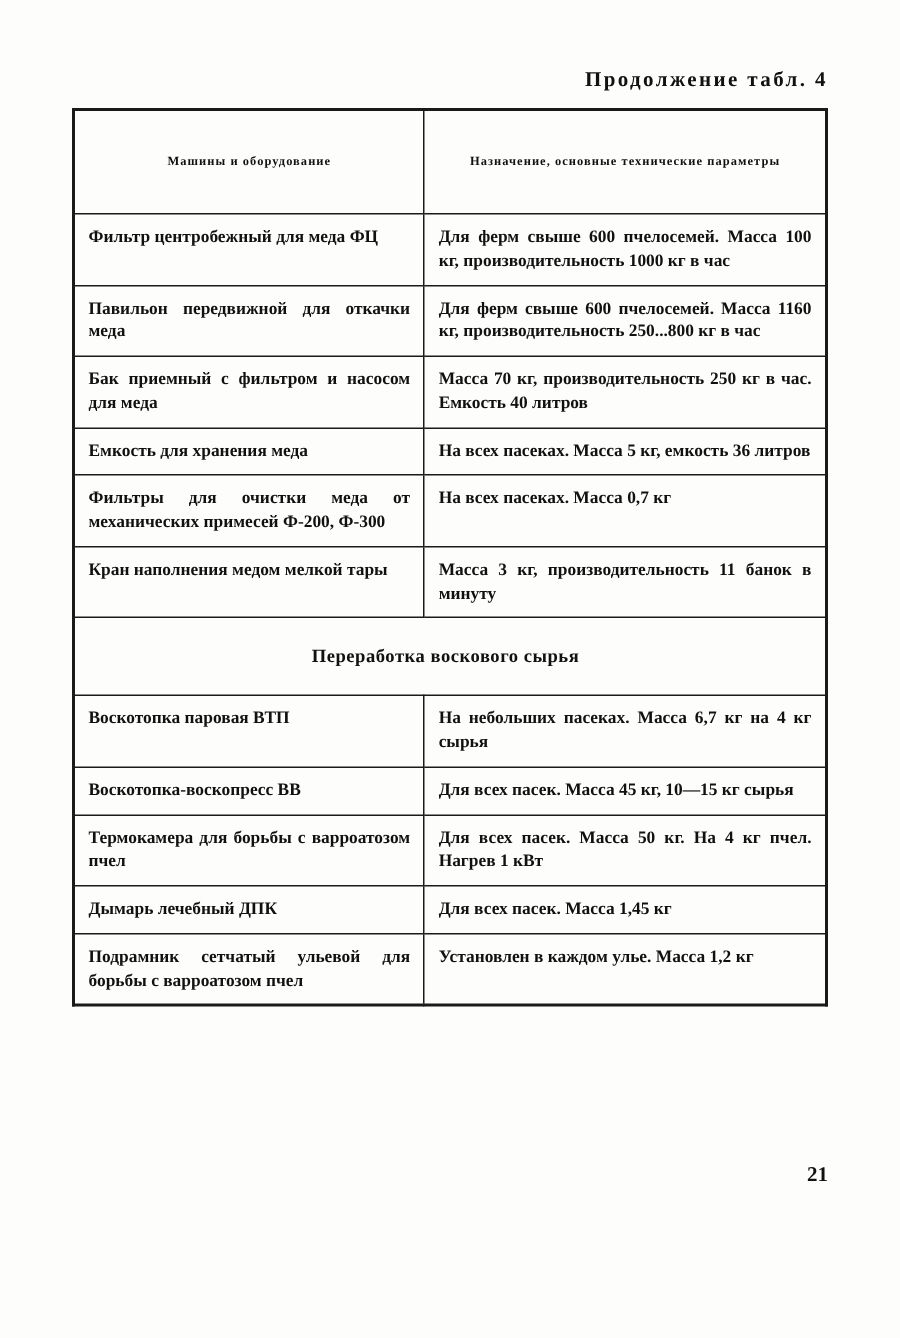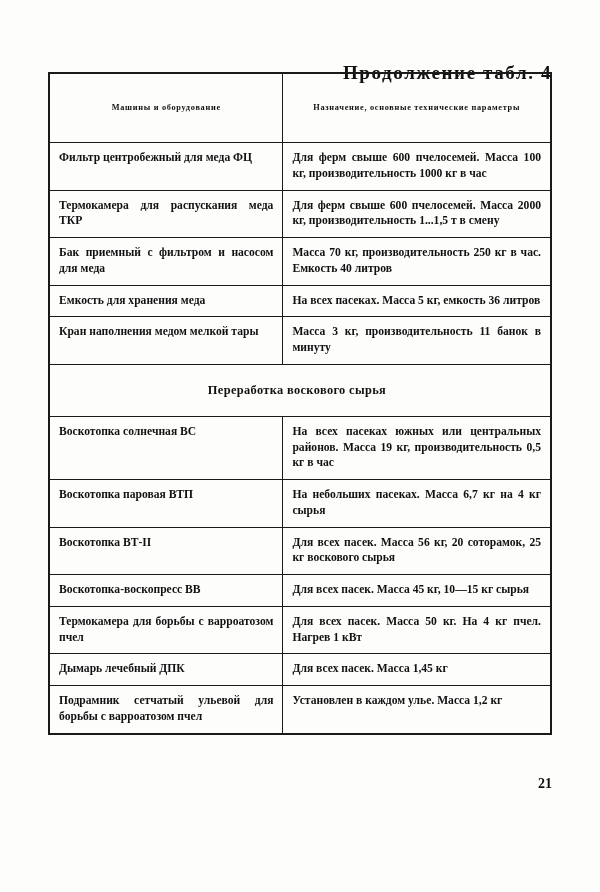--- a/index.html
+++ b/index.html
@@ -15,23 +15,23 @@
     color: #111111;
     overflow: hidden;
   }
   .page {
     position: absolute;
     inset: 0;
     background: #fdfdfc;
   }
   .running-head {
     position: absolute;
-    top: 62px;
+    top: 46px;
     right: 48px;
-    font-size: 19px;
+    font-size: 14px;
     font-weight: bold;
     letter-spacing: 1.6px;
     white-space: nowrap;
   }
   .table-wrap {
     position: absolute;
     left: 48px;
     top: 72px;
     width: 504px;
   }
@@ -103,49 +103,45 @@
           <th>Машины и оборудование</th>
           <th>Назначение, основные технические параметры</th>
         </tr>
       </thead>
       <tbody id="table-body">
           <tr>
             <td class="col-name">Фильтр центробежный для меда ФЦ</td>
             <td class="col-spec">Для ферм свыше 600 пчелосемей. Масса 100 кг, производительность 1000 кг в час</td>
           </tr>
           <tr>
-            <td class="col-name">Термокамера для распускания меда ТКР</td>
-            <td class="col-spec">Для ферм свыше 600 пчелосемей. Масса 2000 кг, производительность 1...1,5 т в смену</td>
+            <td class="col-name">Павильон передвижной для откачки меда</td>
+            <td class="col-spec">Для ферм свыше 600 пчелосемей. Масса 1160 кг, производительность 250...800 кг в час</td>
           </tr>
           <tr>
             <td class="col-name">Бак приемный с фильтром и насосом для меда</td>
             <td class="col-spec">Масса 70 кг, производительность 250 кг в час. Емкость 40 литров</td>
           </tr>
           <tr>
             <td class="col-name">Емкость для хранения меда</td>
             <td class="col-spec">На всех пасеках. Масса 5 кг, емкость 36 литров</td>
           </tr>
           <tr>
+            <td class="col-name">Фильтры для очистки меда от механических примесей Ф-200, Ф-300</td>
+            <td class="col-spec">На всех пасеках. Масса 0,7 кг</td>
+          </tr>
+          <tr>
             <td class="col-name">Кран наполнения медом мелкой тары</td>
             <td class="col-spec">Масса 3 кг, производительность 11 банок в минуту</td>
           </tr>
           <tr class="section-row">
             <td colspan="2">Переработка воскового сырья</td>
           </tr>
           <tr>
-            <td class="col-name">Воскотопка солнечная ВС</td>
-            <td class="col-spec">На всех пасеках южных или центральных районов. Масса 19 кг, производительность 0,5 кг в час</td>
-          </tr>
-          <tr>
             <td class="col-name">Воскотопка паровая ВТП</td>
             <td class="col-spec">На небольших пасеках. Масса 6,7 кг на 4 кг сырья</td>
-          </tr>
-          <tr>
-            <td class="col-name">Воскотопка ВТ-II</td>
-            <td class="col-spec">Для всех пасек. Масса 56 кг, 20 соторамок, 25 кг воскового сырья</td>
           </tr>
           <tr>
             <td class="col-name">Воскотопка-воскопресс ВВ</td>
             <td class="col-spec">Для всех пасек. Масса 45 кг, 10—15 кг сырья</td>
           </tr>
           <tr>
             <td class="col-name">Термокамера для борьбы с варроатозом пчел</td>
             <td class="col-spec">Для всех пасек. Масса 50 кг. На 4 кг пчел. Нагрев 1 кВт</td>
           </tr>
           <tr>

